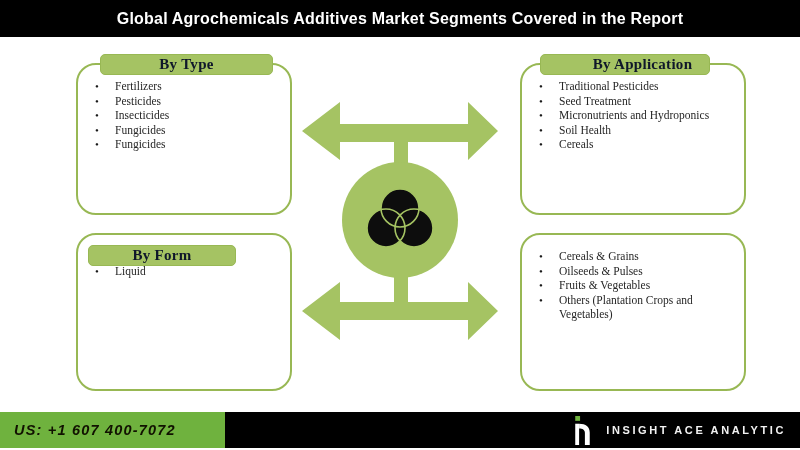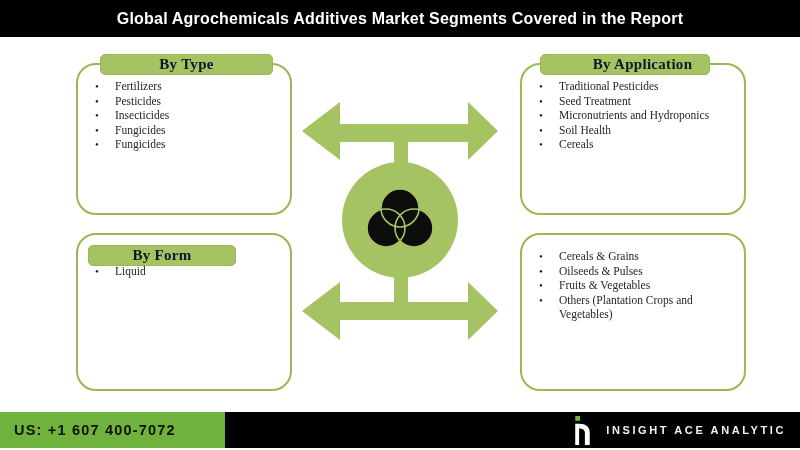--- a/index.html
+++ b/index.html
@@ -44,21 +44,21 @@
     color:var(--text-dark);}
   .seg-list li .bullet{position:absolute;left:2px;top:0;font-size:11px;color:#1a1a1a;}
 
   
   .center-graphic{position:absolute;left:290px;top:85px;width:220px;height:260px;}
 
   
   .phone-bar{position:absolute;left:0;top:412px;width:225px;height:36px;
     background:var(--footer-green);display:flex;align-items:center;}
   .phone-bar span{padding-left:14px;font-size:14.5px;font-weight:bold;
-    letter-spacing:1.2px;color:#111100;}
+    letter-spacing:1.2px;color:#111100;font-style:italic;}
   .brand-bar{position:absolute;left:225px;top:412px;width:575px;height:36px;
     background:var(--bar-black);display:flex;align-items:center;
     justify-content:flex-end;gap:15px;padding-right:14px;}
   .brand-bar .brand-text{color:#f2f2f2;font-size:11px;font-weight:bold;letter-spacing:2.6px;}
   .logo{display:block;}
   .bottom-strip{position:absolute;left:0;top:448px;width:800px;height:2px;background:#ffffff;}
 </style>
 </head>
 <body>
 

